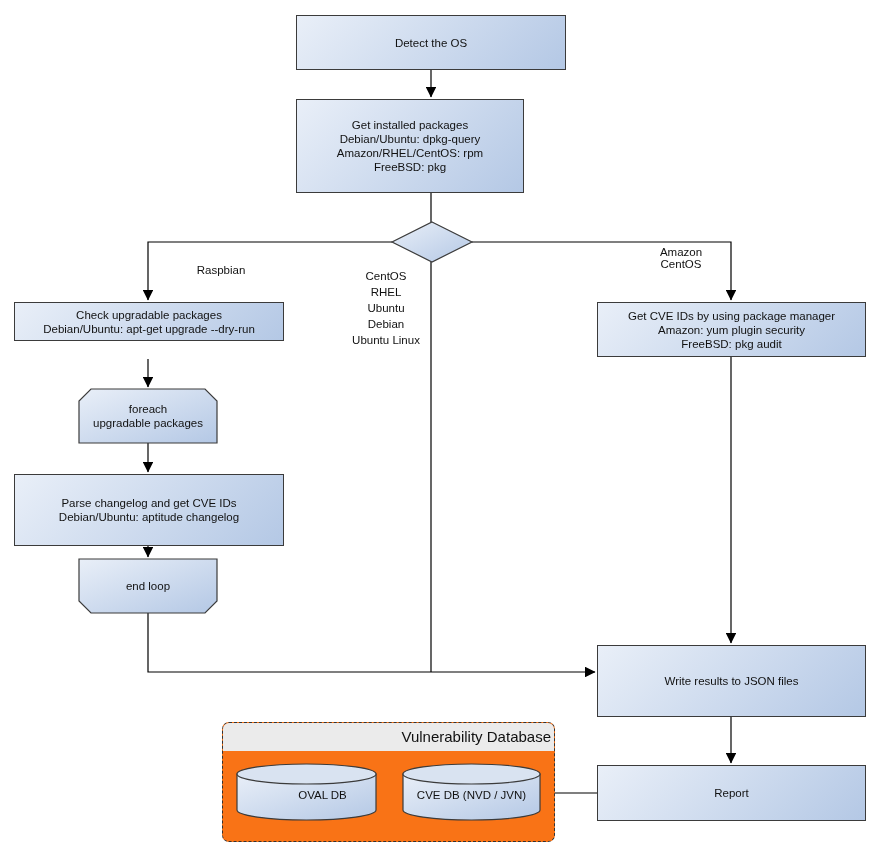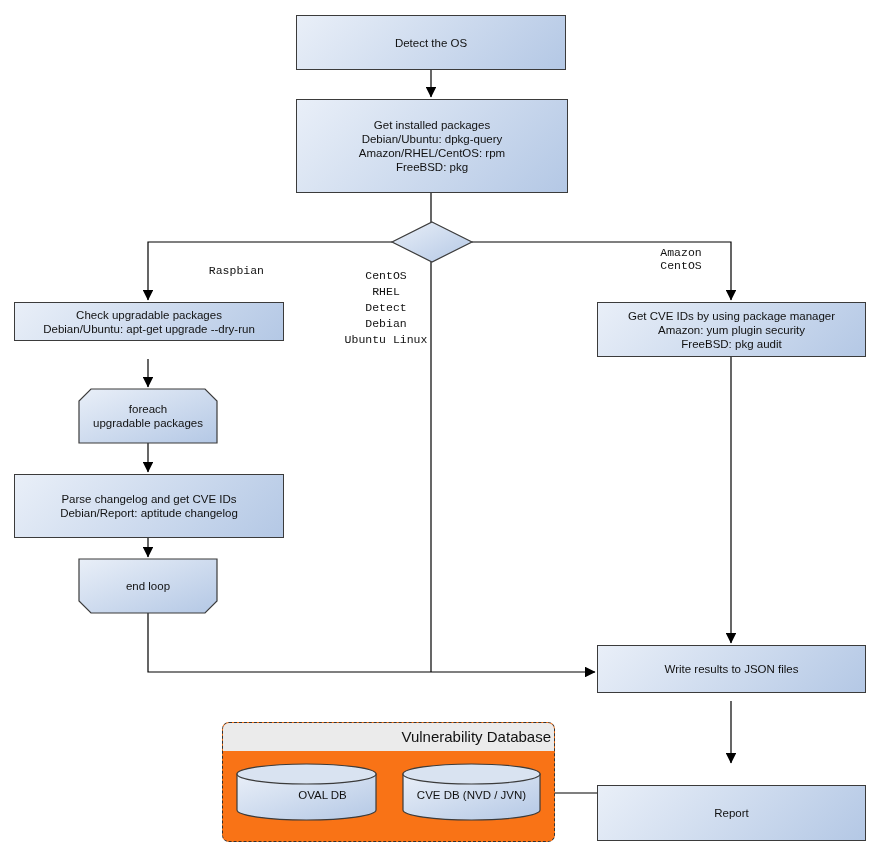--- a/index.html
+++ b/index.html
@@ -51,21 +51,21 @@
     border: none;
     pointer-events: none;
   }
   .edge-label {
     position: absolute;
     z-index: 2;
     text-align: center;
     font-size: 11.5px;
     color: #111;
   }
-  .edge-label span { display: block; font-family: Liberation Mono, monospace; }
+  .edge-label span { display: block; }
   #db-group {
     position: absolute;
     left: 222px; top: 722px;
     width: 333px; height: 120px;
     box-sizing: border-box;
     background: #f97316;
     border: 1.5px dashed #333;
     border-radius: 7px;
     z-index: 0;
   }
@@ -131,76 +131,76 @@
     <g>
       <path d="M403,774 L403,810 A68.5,10 0 0 0 540,810 L540,774 Z" fill="url(#nodeGrad)" stroke="#3b3b3b" stroke-width="1.2"></path>
       <ellipse cx="471.5" cy="774" rx="68.5" ry="10" fill="#d9e3f1" stroke="#3b3b3b" stroke-width="1.2"></ellipse>
     </g>
   </svg>
 
   <div class="node" style="left:296px; top:15px; width:270px; height:55px;">
     <span>Detect the OS</span>
   </div>
 
-  <div class="node" style="left:296px; top:99px; width:272px; height:94px;">
+  <div class="node" style="left:296px; top:99px; width:228px; height:94px;">
     <span>Get installed packages</span>
     <span>Debian/Ubuntu: dpkg-query</span>
     <span>Amazon/RHEL/CentOS: rpm</span>
     <span>FreeBSD: pkg</span>
   </div>
 
   <div class="node" style="left:14px; top:302px; width:270px; height:39px;">
     <span>Check upgradable packages</span>
     <span>Debian/Ubuntu: apt-get upgrade --dry-run</span>
   </div>
 
-  <div class="node" style="left:14px; top:474px; width:270px; height:64px;">
+  <div class="node" style="left:14px; top:474px; width:270px; height:72px;">
     <span>Parse changelog and get CVE IDs</span>
-    <span>Debian/Report: aptitude changelog</span>
+    <span>Debian/Ubuntu: aptitude changelog</span>
   </div>
 
   <div class="node" style="left:597px; top:302px; width:269px; height:55px;">
     <span>Get CVE IDs by using package manager</span>
     <span>Amazon: yum plugin security</span>
     <span>FreeBSD: pkg audit</span>
   </div>
 
-  <div class="node" style="left:597px; top:645px; width:269px; height:48px;">
+  <div class="node" style="left:597px; top:645px; width:269px; height:72px;">
     <span>Write results to JSON files</span>
   </div>
 
-  <div class="node" style="left:597px; top:765px; width:269px; height:56px;margin-top:20px;">
+  <div class="node" style="left:597px; top:765px; width:269px; height:56px;">
     <span>Report</span>
   </div>
 
   <div class="overlay-label" style="left:79px; top:389px; width:138px; height:54px;justify-content:center;">
     <span>foreach</span>
     <span>upgradable packages</span>
   </div>
 
   <div class="overlay-label" style="left:79px; top:559px; width:138px; height:54px;">
     <span>end loop</span>
   </div>
 
   <div class="overlay-label" style="left:253px; top:779px; width:139px; height:32px; font-size:11.5px;">
     <span>OVAL DB</span>
   </div>
 
   <div class="overlay-label" style="left:403px; top:779px; width:137px; height:32px; font-size:11.5px;">
     <span>CVE DB (NVD / JVN)</span>
   </div>
 
-  <div class="edge-label" style="left:144px; top:264px; width:120px;text-align:right;">
+  <div class="edge-label" style="left:161px; top:264px; width:120px;">
     <span>Raspbian</span>
   </div>
 
   <div class="edge-label" style="left:336px; top:268px; width:100px; line-height:16px;">
     <span>CentOS</span>
     <span>RHEL</span>
-    <span>Detect</span>
+    <span>Ubuntu</span>
     <span>Debian</span>
     <span>Ubuntu Linux</span>
   </div>
 
   <div class="edge-label" style="left:631px; top:246px; width:100px;">
     <span>Amazon</span>
     <span>CentOS</span>
   </div>
 
 </div>

